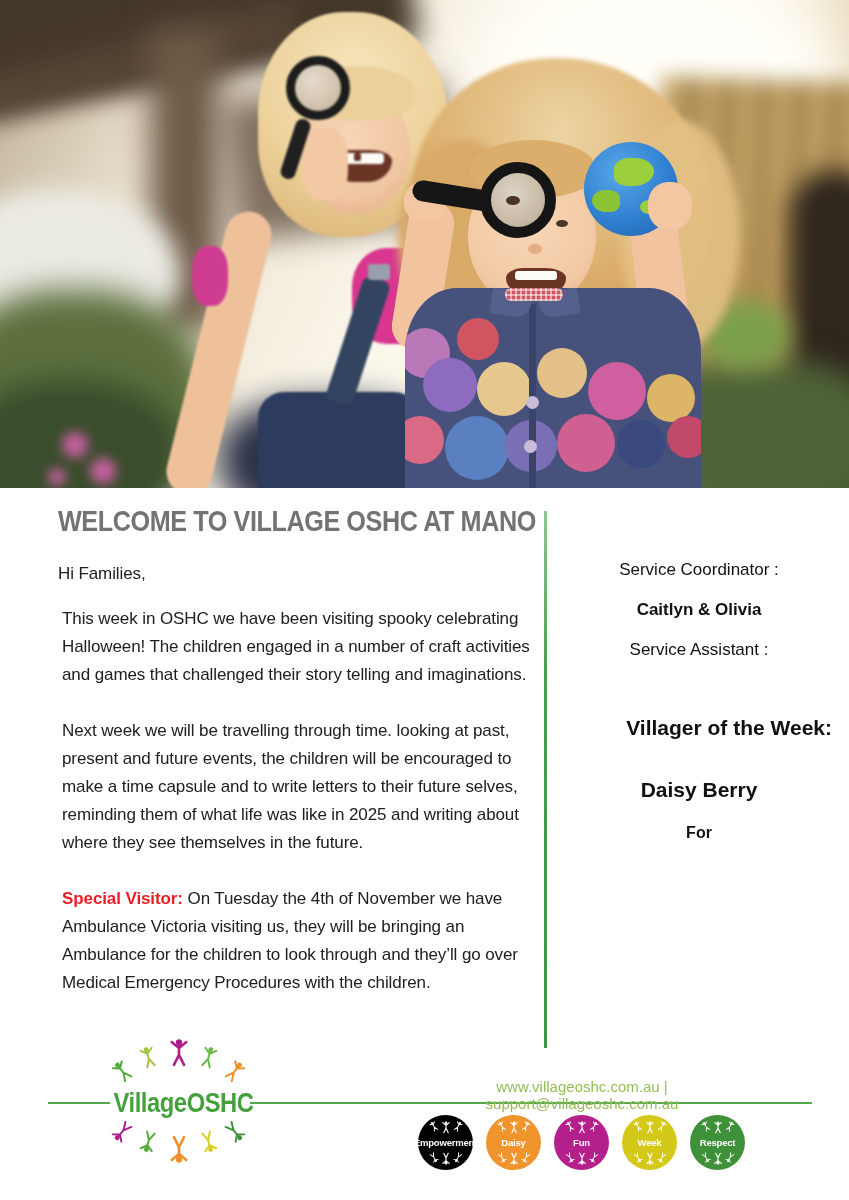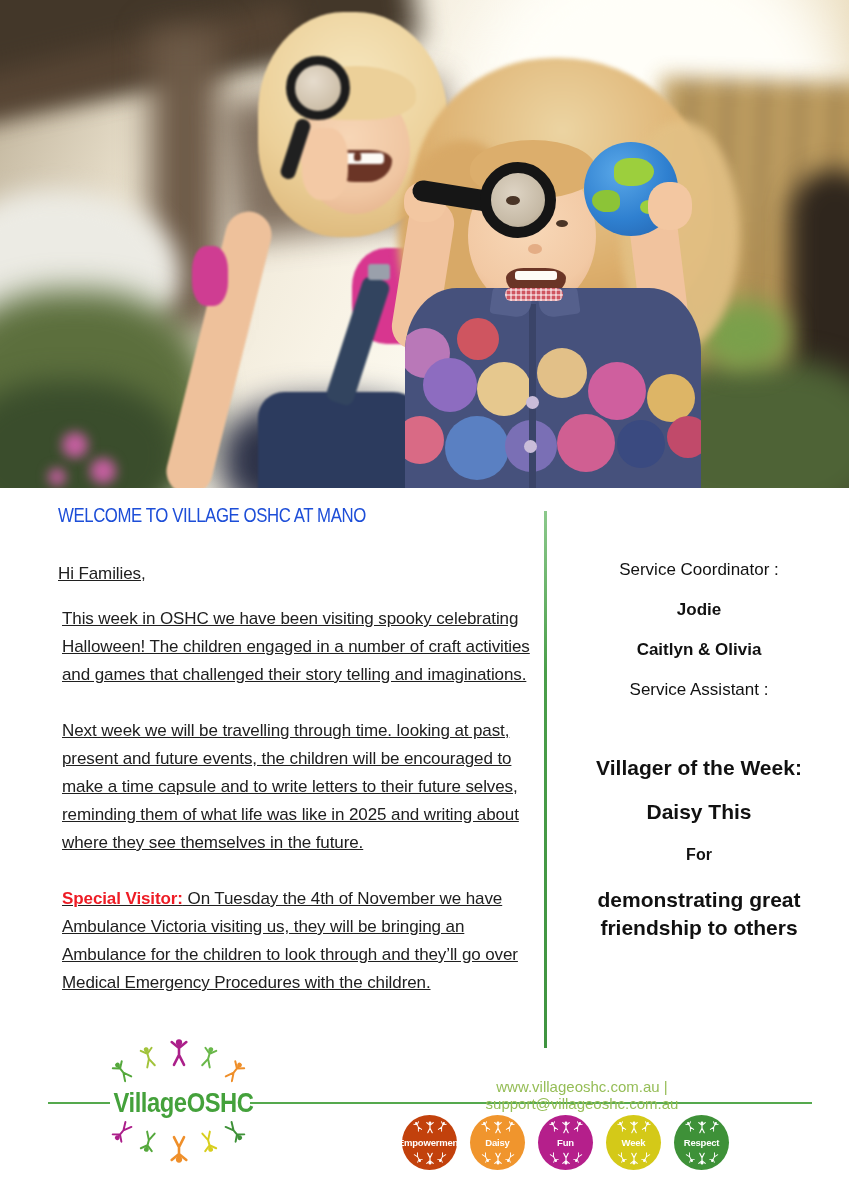--- a/index.html
+++ b/index.html
@@ -85,41 +85,41 @@
   .collarR { left:134px; top:2px; width:40px; height:26px; background:#55608c; border-radius:4px 4px 4px 14px; transform:rotate(-8deg); }
   .collarTrim { left:100px; top:0; width:58px; height:13px; background:#cf5560; border-radius:6px;
            background-image:repeating-linear-gradient(0deg,rgba(255,255,255,.5) 0 2px,transparent 2px 5px),repeating-linear-gradient(90deg,rgba(255,255,255,.5) 0 2px,transparent 2px 5px); }
   .btn { width:13px; height:13px; border-radius:50%; background:#c9bcd9; }
   .dot { position:absolute; border-radius:50%; }
   .gingham { background-image:repeating-linear-gradient(0deg,rgba(255,255,255,.5) 0 3px,transparent 3px 8px),
                               repeating-linear-gradient(90deg,rgba(255,255,255,.5) 0 3px,transparent 3px 8px); }
   .dotted { background-image:radial-gradient(rgba(255,255,255,.55) 1.3px,transparent 1.9px); background-size:7px 7px; }
 
   
-  .headline { position:absolute; left:58px; top:504px; color:#1d4ed8; font-weight:normal; font-size:20px;
+  .headline { position:absolute; left:58px; top:504px; color:#737373; font-weight:bold; font-size:30px;
               white-space:nowrap; }
   .headline span { display:inline-block; transform:scaleX(.84); transform-origin:0 50%; letter-spacing:-.5px; }
   .vline { position:absolute; left:544px; top:511px; width:3px; height:537px;
            background:linear-gradient(180deg,#8cc98c 0%,#4a9e4a 30%,#3f9440 100%); }
 
   .left-col { position:absolute; left:58px; top:560px; width:478px; color:#202020;
-              font-size:17px; line-height:28px; letter-spacing:-.1px;text-decoration:underline; }
+              font-size:17px; line-height:28px; letter-spacing:-.1px; }
   .left-col p { margin:0 0 2px 0; }
   .greeting { margin-bottom:17px !important; }
   .para { margin-bottom:2px; padding-left:4px; }
   .para + .para { margin-top:28px; }
   .sv-label { color:#ee1c25; font-weight:bold; }
   .signoff { margin-top:20px; line-height:27px; }
 
   .right-col { position:absolute; left:566px; top:560px; width:266px; text-align:center; color:#111;
                font-size:17px; }
   .rc-line { line-height:20px; margin-bottom:20px; }
   .rc-name { font-weight:bold; }
   .votw { margin-top:56px; font-weight:bold; }
-  .votw-head { font-size:21px; margin-bottom:20px; }
+  .votw-head { font-size:21px; margin-bottom:38px;text-align:right; }
   .votw-name { font-size:21px; margin-bottom:22px; }
   .votw-for  { font-size:16px; margin-bottom:22px; }
   .votw-reason { font-size:21px; line-height:28px; }
 
   
   .logo-arc { position:absolute; left:112px; width:136px; height:52px; }
   .arc-top { top:1038px; } .arc-bottom { top:1116px; }
   .fig { position:absolute; }
   .logo-text { position:absolute; left:104px; top:1088px; width:152px; text-align:center;
                color:#44a13b; font-weight:bold; font-size:27px; }
@@ -241,28 +241,26 @@
 
   <div class="left-col">
     <p class="greeting">Hi Families,</p>
     <p class="para">This week in OSHC we have been visiting spooky celebrating Halloween! The children engaged in a number of craft activities and games that challenged their story telling and imaginations.</p>
     <p class="para">Next week we will be travelling through time. looking at past, present and future events, the children will be encouraged to make a time capsule and to write letters to their future selves, reminding them of what life was like in 2025 and writing about where they see themselves in the future.</p>
     <p class="para"><span class="sv-label">Special Visitor:</span><span> On Tuesday the 4th of November we have Ambulance Victoria visiting us, they will be bringing an Ambulance for the children to look through and they’ll go over Medical Emergency Procedures with the children.</span></p>
   </div>
 
   <div class="right-col">
     <div class="rc-line">Service Coordinator :</div>
-    <div class="rc-line rc-name">Jodie</div>
     <div class="rc-line rc-name">Caitlyn &amp; Olivia</div>
     <div class="rc-line">Service Assistant :</div>
     <div class="votw">
       <div class="votw-head">Villager of the Week:</div>
-      <div class="votw-name">Daisy This</div>
+      <div class="votw-name">Daisy Berry</div>
       <div class="votw-for">For</div>
-      <div class="votw-reason">demonstrating great friendship to others</div>
     </div>
   </div>
 
   <div class="logo-arc arc-top">
     <svg class="fig" style="left:2px;top:22px;width:17px;height:23px;color:#55a83c;transform:rotate(-38deg);">
         <use href="#fig"></use>
       </svg>
     <svg class="fig" style="left:28px;top:8px;width:17px;height:23px;color:#a2c33b;transform:rotate(-16deg);">
         <use href="#fig"></use>
       </svg>
@@ -292,21 +290,21 @@
       </svg>
     <svg class="fig" style="left:114px;top:4px;width:17px;height:23px;color:#3e9138;transform:rotate(140deg);">
         <use href="#fig"></use>
       </svg>
   </div>
   <div class="hr-left"></div>
   <div class="hr-right"></div>
   <div class="contact">www.villageoshc.com.au | support@villageoshc.com.au</div>
 
   <div class="values">
-    <div class="value-circle" style="background-color: #c2410c;">
+    <div class="value-circle" style="background-color: #000000; margin-left: 16px;">
       <div class="vfig-row vfig-top">
         <svg class="vfig" style="width:8px;height:11px;transform:rotate(-28deg);">
             <use href="#fig"></use>
           </svg>
         <svg class="vfig" style="width:10px;height:13px;">
             <use href="#fig"></use>
           </svg>
         <svg class="vfig" style="width:8px;height:11px;transform:rotate(28deg);">
             <use href="#fig"></use>
           </svg>

